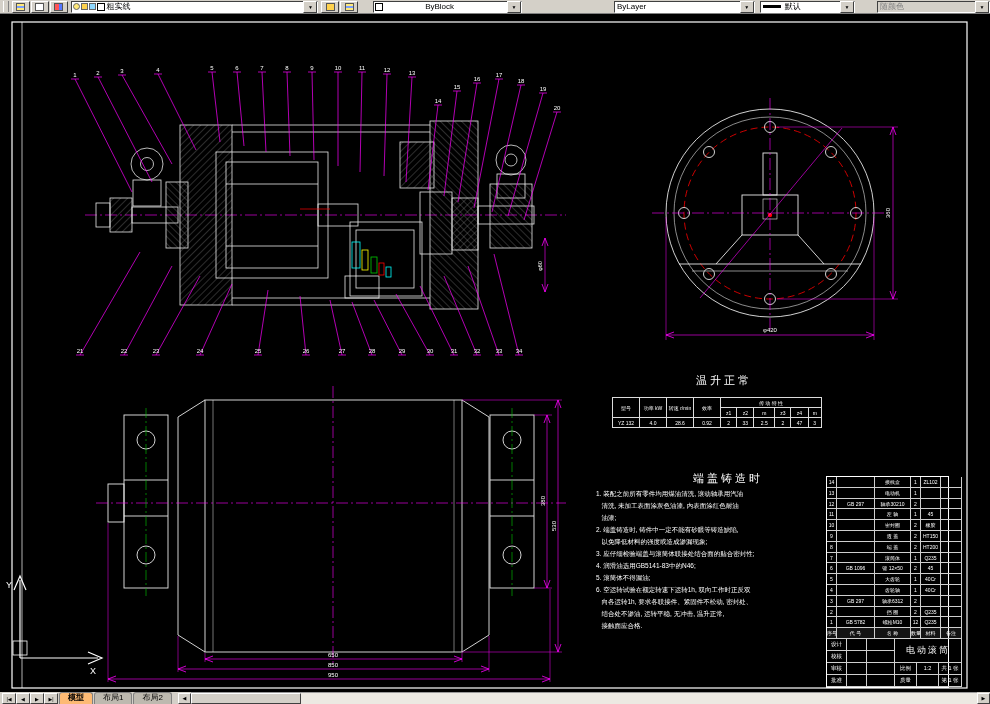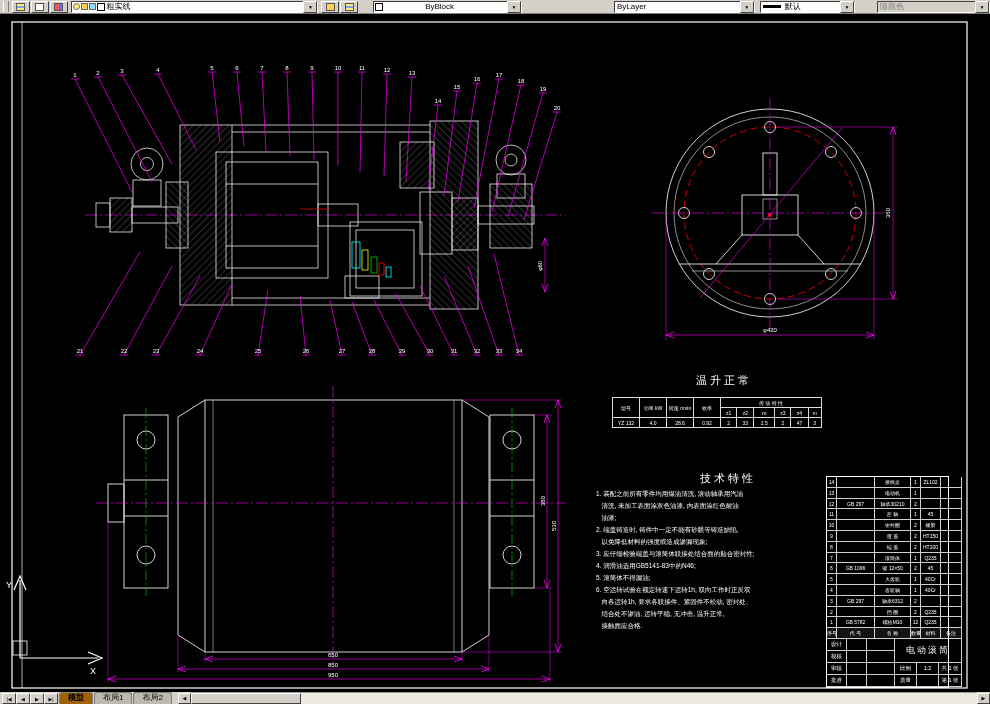--- a/index.html
+++ b/index.html
@@ -46,21 +46,21 @@
   .tb-grid{display:grid;grid-template-columns:20px 20px 28px 22px 22px 23px;grid-auto-rows:12px;}
   .tbc{border-right:1px solid #cfcfcf;border-bottom:1px solid #cfcfcf;font-size:5.5px;line-height:11px;
     color:#fff;text-align:center;overflow:hidden;box-sizing:border-box;}
   .tbc.name{font-size:9px;line-height:23px;letter-spacing:2px;}
   
   .statusbar{height:12px;display:flex;align-items:flex-end;background:#d4d0c8;padding-left:2px;box-sizing:border-box;}
   .nav-btn{width:14px;height:11px;background:#d4d0c8;border:1px solid;border-color:#fff #404040 #404040 #fff;
     font-size:5px;display:flex;align-items:center;justify-content:center;box-sizing:border-box;color:#000;}
   .tab{height:11px;padding:0 8px;font-size:8px;line-height:10px;background:#bdb9af;border:1px solid #808080;
     border-bottom:none;border-radius:3px 3px 0 0;margin-left:1px;color:#000;}
-  .tab.active{background:#a16207;font-weight:bold;}
+  .tab.active{background:#fdba74;font-weight:bold;}
   .hscroll{flex:1;display:flex;align-items:center;height:12px;margin-left:6px;}
   .sb-btn{width:13px;height:11px;background:#d4d0c8;border:1px solid;border-color:#fff #404040 #404040 #fff;
     font-size:5px;display:flex;align-items:center;justify-content:center;box-sizing:border-box;color:#000;}
   .sb-track{flex:1;height:11px;background:#ece9e2;border-top:1px solid #999;position:relative;}
   .sb-thumb{position:absolute;left:0;top:0;width:110px;height:11px;background:#d4d0c8;
     border:1px solid;border-color:#fff #404040 #404040 #fff;box-sizing:border-box;}
 </style>
 </head>
 <body>
 
@@ -409,21 +409,21 @@
             <td>2</td>
             <td>33</td>
             <td>2.5</td>
             <td>2</td>
             <td>47</td>
             <td>3</td>
           </tr>
         </tbody>
       </table>
     </div>
-<div class="ovl sec-title" style="left:668px;top:457px;">技术特性</div>
+<div class="ovl sec-title" style="left:668px;top:457px;">端盖铸造时</div>
 <div class="ovl" id="tech-req-lines" style="left:596px;top:474px;width:234px;"><div>1. 装配之前所有零件均用煤油清洗, 滚动轴承用汽油</div><div>   清洗, 未加工表面涂灰色油漆, 内表面涂红色耐油</div><div>   油漆;</div><div>2. 端盖铸造时, 铸件中一定不能有砂眼等铸造缺陷,</div><div>   以免降低材料的强度或造成渗漏现象;</div><div>3. 应仔细检验端盖与滚筒体联接处结合面的贴合密封性;</div><div>4. 润滑油选用GB5141-83中的N46;</div><div>5. 滚筒体不得漏油;</div><div>6. 空运转试验在额定转速下运转1h, 双向工作时正反双</div><div>   向各运转1h, 要求各联接件、紧固件不松动, 密封处、</div><div>   结合处不渗油, 运转平稳, 无冲击, 温升正常,</div><div>   接触面应合格.</div></div>
 
 <div class="ovl" id="title-block" style="left:826px;top:462px;">
   <div id="bom-body">
         <div class="bom-cell">14</div>
         <div class="bom-cell"></div>
         <div class="bom-cell">接线盒</div>
         <div class="bom-cell">1</div>
         <div class="bom-cell">ZL102</div>
         <div class="bom-cell"></div>

